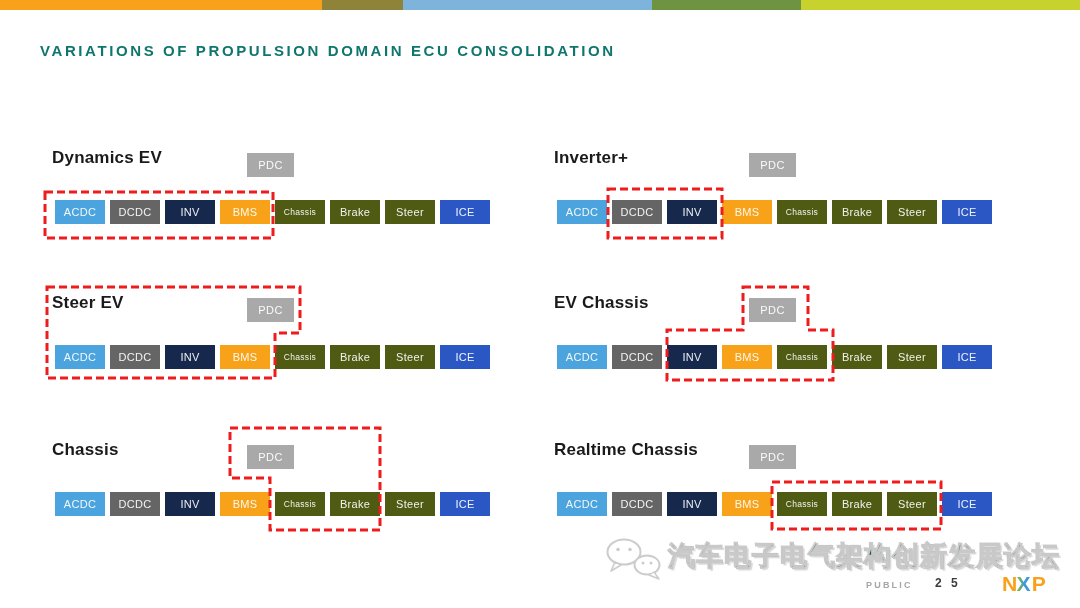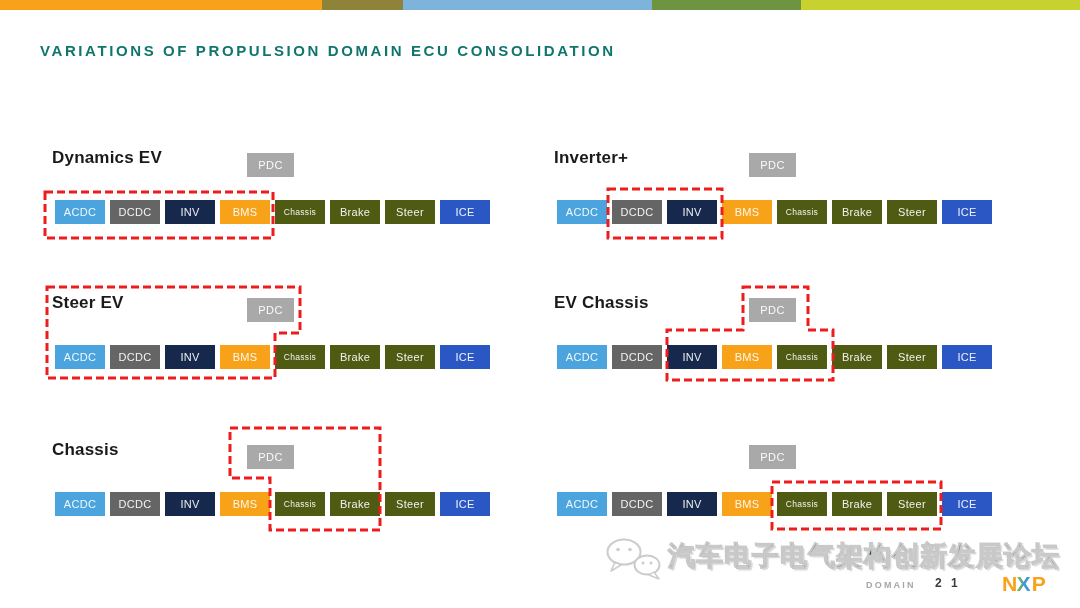--- a/index.html
+++ b/index.html
@@ -137,20 +137,21 @@
       <div class="chip" style="background: rgb(22, 41, 77);">INV</div>
       <div class="chip" style="background: rgb(247, 162, 25);">BMS</div>
       <div class="chip chip-small-text" style="background: rgb(79, 90, 19);">Chassis</div>
       <div class="chip" style="background: rgb(79, 90, 19);">Brake</div>
       <div class="chip" style="background: rgb(79, 90, 19);">Steer</div>
       <div class="chip" style="background: rgb(43, 87, 196);">ICE</div>
     </div>
 </section>
 
 <section class="panel" style="left:532px;top:432px">
+  <h2 class="panel-title">Realtime Chassis</h2>
   <div class="pdc-chip" style="background: rgb(169, 169, 169);">PDC</div>
   <div class="chip-row">
       <div class="chip" style="background: rgb(75, 164, 222);">ACDC</div>
       <div class="chip" style="background: rgb(101, 101, 101);">DCDC</div>
       <div class="chip" style="background: rgb(22, 41, 77);">INV</div>
       <div class="chip" style="background: rgb(247, 162, 25);">BMS</div>
       <div class="chip chip-small-text" style="background: rgb(79, 90, 19);">Chassis</div>
       <div class="chip" style="background: rgb(79, 90, 19);">Brake</div>
       <div class="chip" style="background: rgb(79, 90, 19);">Steer</div>
       <div class="chip" style="background: rgb(43, 87, 196);">ICE</div>
@@ -173,22 +174,22 @@
     <circle cx="14" cy="11.5" r="1.8" fill="#cccccc"></circle>
     <circle cx="26" cy="11.5" r="1.8" fill="#cccccc"></circle>
     <ellipse cx="43" cy="27" rx="12.5" ry="9.5" fill="#ffffff" stroke="#cccccc" stroke-width="2"></ellipse>
     <path d="M50,34 L55,41 L45,37 Z" fill="#ffffff" stroke="#cccccc" stroke-width="1.4" stroke-linejoin="round"></path>
     <circle cx="39" cy="25" r="1.5" fill="#cccccc"></circle>
     <circle cx="47" cy="25" r="1.5" fill="#cccccc"></circle>
   </svg>
   <span class="watermark-text">汽车电子电气架构创新发展论坛</span>
 </div>
 
-<div class="footer-classification">DOMAIN</div>
-<div class="footer-page">2 1</div>
+<div class="footer-classification">PUBLIC</div>
+<div class="footer-page">2 5</div>
 <svg class="nxp-logo" width="48" height="24" viewBox="0 0 100 50">
   <defs>
     <linearGradient id="nxpx" x1="0" y1="0" x2="1" y2="0">
       <stop offset="0" stop-color="#95C11F"></stop>
       <stop offset="0.55" stop-color="#4098D7"></stop>
       <stop offset="1" stop-color="#4098D7"></stop>
     </linearGradient>
   </defs>
   <text x="0" y="40" font-family="Liberation Sans, sans-serif" font-size="44" font-weight="bold" fill="#F9A11B">N</text>
   <text x="30" y="40" font-family="Liberation Sans, sans-serif" font-size="44" font-weight="bold" fill="url(#nxpx)">X</text>

